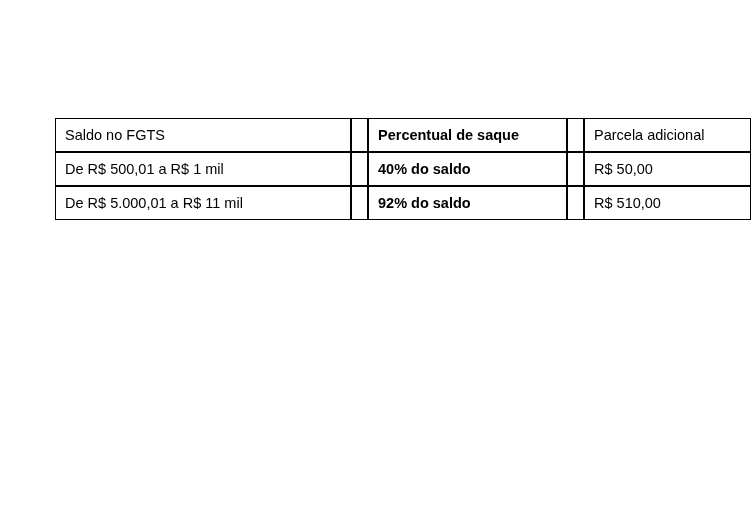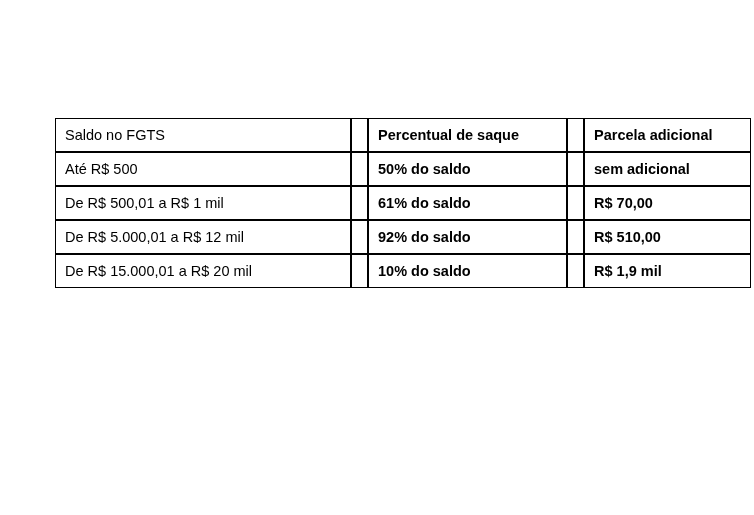--- a/index.html
+++ b/index.html
@@ -37,21 +37,21 @@
     line-height: 18px;
     height: 20px;
     vertical-align: middle;
     background: #ffffff;
     white-space: nowrap;
     overflow: hidden;
   }
   
   .col-a { width: 285px; }
   .col-b { width: 188px; font-weight: bold; }
-  .col-c { width: 156px; font-weight: bold; }
+  .col-c { width: 156px; }
 
   
   td.spacer {
     border: none;
     padding: 0;
     width: 6px;
     background: transparent;
   }
 </style>
 </head>
@@ -62,50 +62,36 @@
     <table class="fgts-table">
       <tbody>
         <tr>
           <td class="col-a">Saldo no FGTS</td>
           <td class="spacer"></td>
           <td class="col-b">Percentual de saque</td>
           <td class="spacer"></td>
           <td class="col-c">Parcela adicional</td>
         </tr>
 
-        <tr>
-          <td class="col-a">Até R$ 500</td>
-          <td class="spacer"></td>
-          <td class="col-b">50% do saldo</td>
-          <td class="spacer"></td>
-          <td class="col-c">sem adicional</td>
-        </tr>
 
         <tr>
           <td class="col-a">De R$ 500,01 a R$ 1 mil</td>
           <td class="spacer"></td>
-          <td class="col-b">61% do saldo</td>
+          <td class="col-b">40% do saldo</td>
           <td class="spacer"></td>
-          <td class="col-c">R$ 70,00</td>
+          <td class="col-c">R$ 50,00</td>
         </tr>
 
 
         <tr>
-          <td class="col-a">De R$ 5.000,01 a R$ 12 mil</td>
+          <td class="col-a">De R$ 5.000,01 a R$ 11 mil</td>
           <td class="spacer"></td>
           <td class="col-b">92% do saldo</td>
           <td class="spacer"></td>
           <td class="col-c">R$ 510,00</td>
         </tr>
 
 
-        <tr>
-          <td class="col-a">De R$ 15.000,01 a R$ 20 mil</td>
-          <td class="spacer"></td>
-          <td class="col-b">10% do saldo</td>
-          <td class="spacer"></td>
-          <td class="col-c">R$ 1,9 mil</td>
-        </tr>
 
       </tbody>
     </table>
   </div>
 </div>
 
 </body></html>

